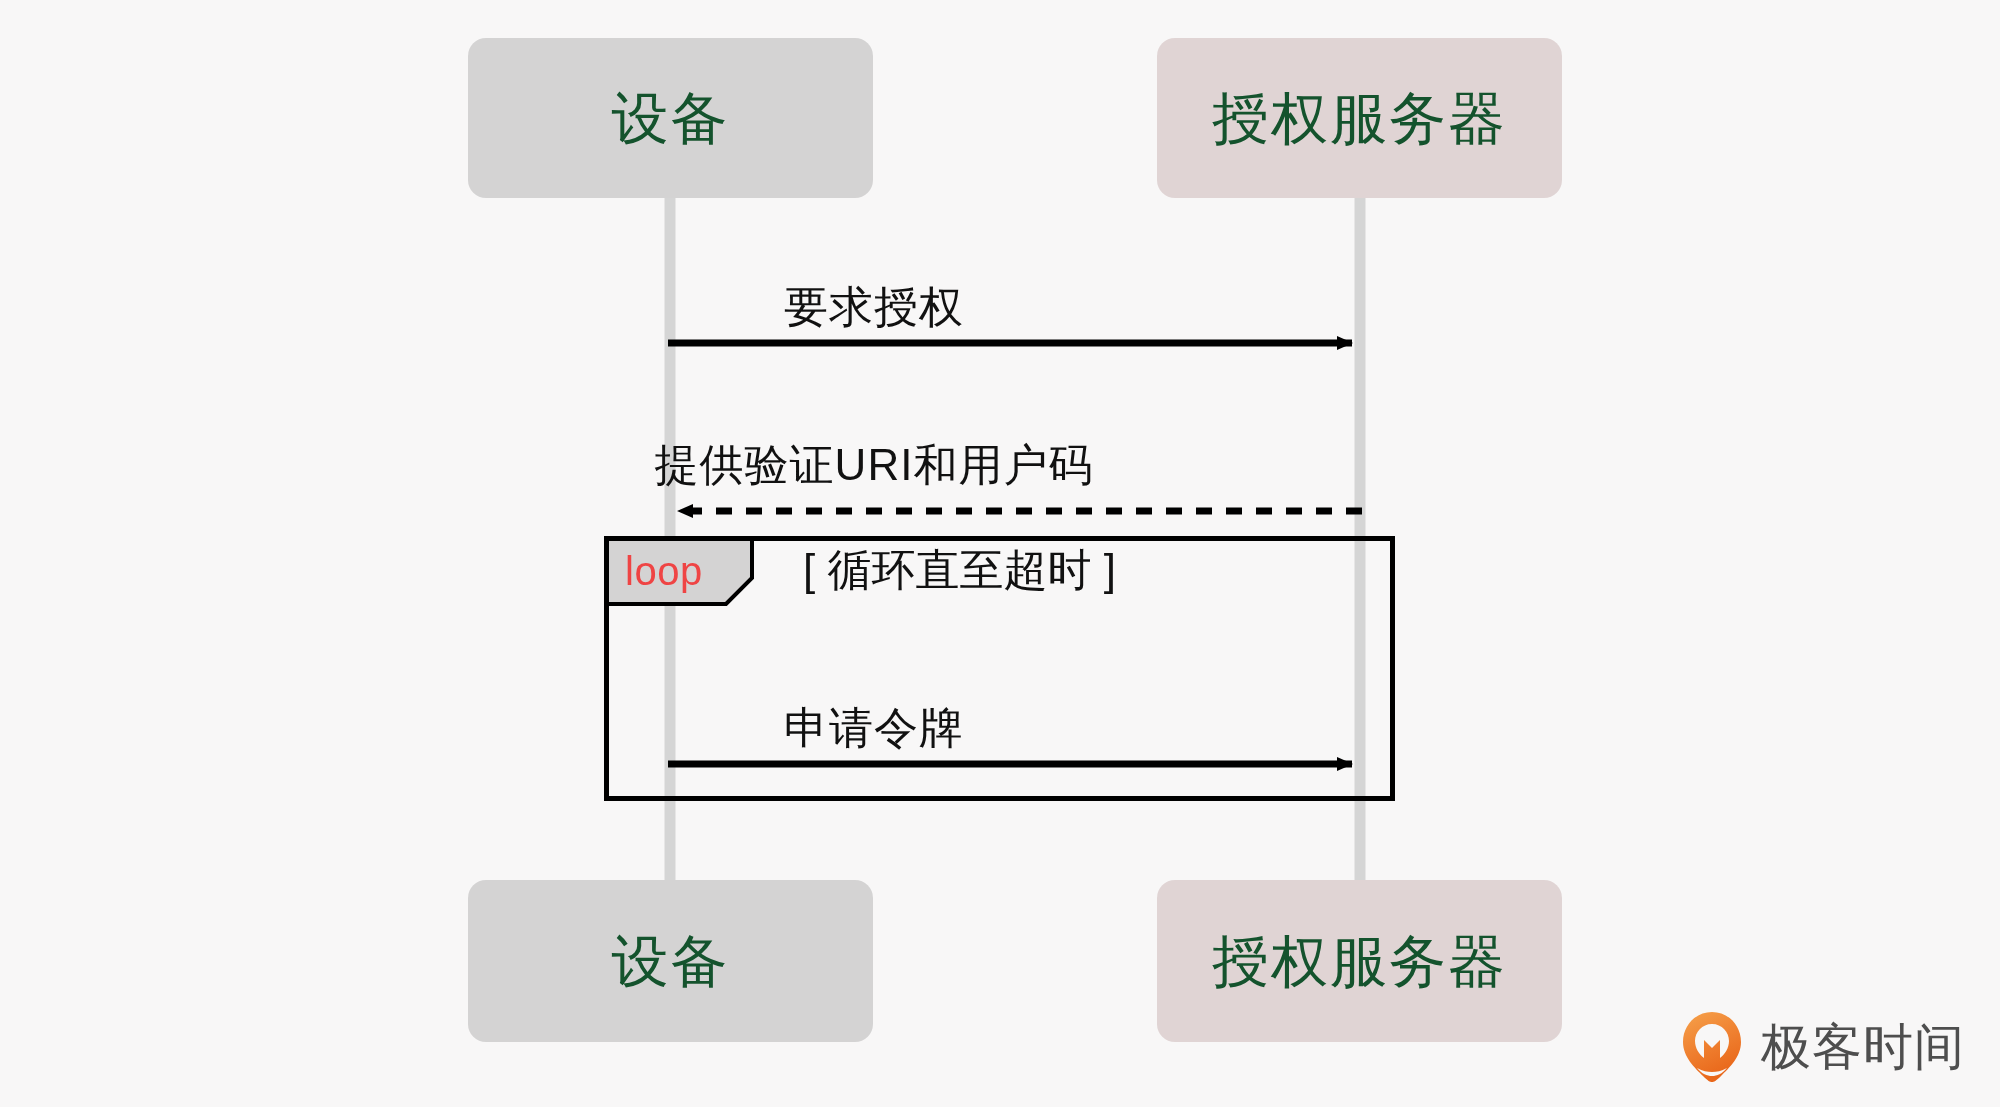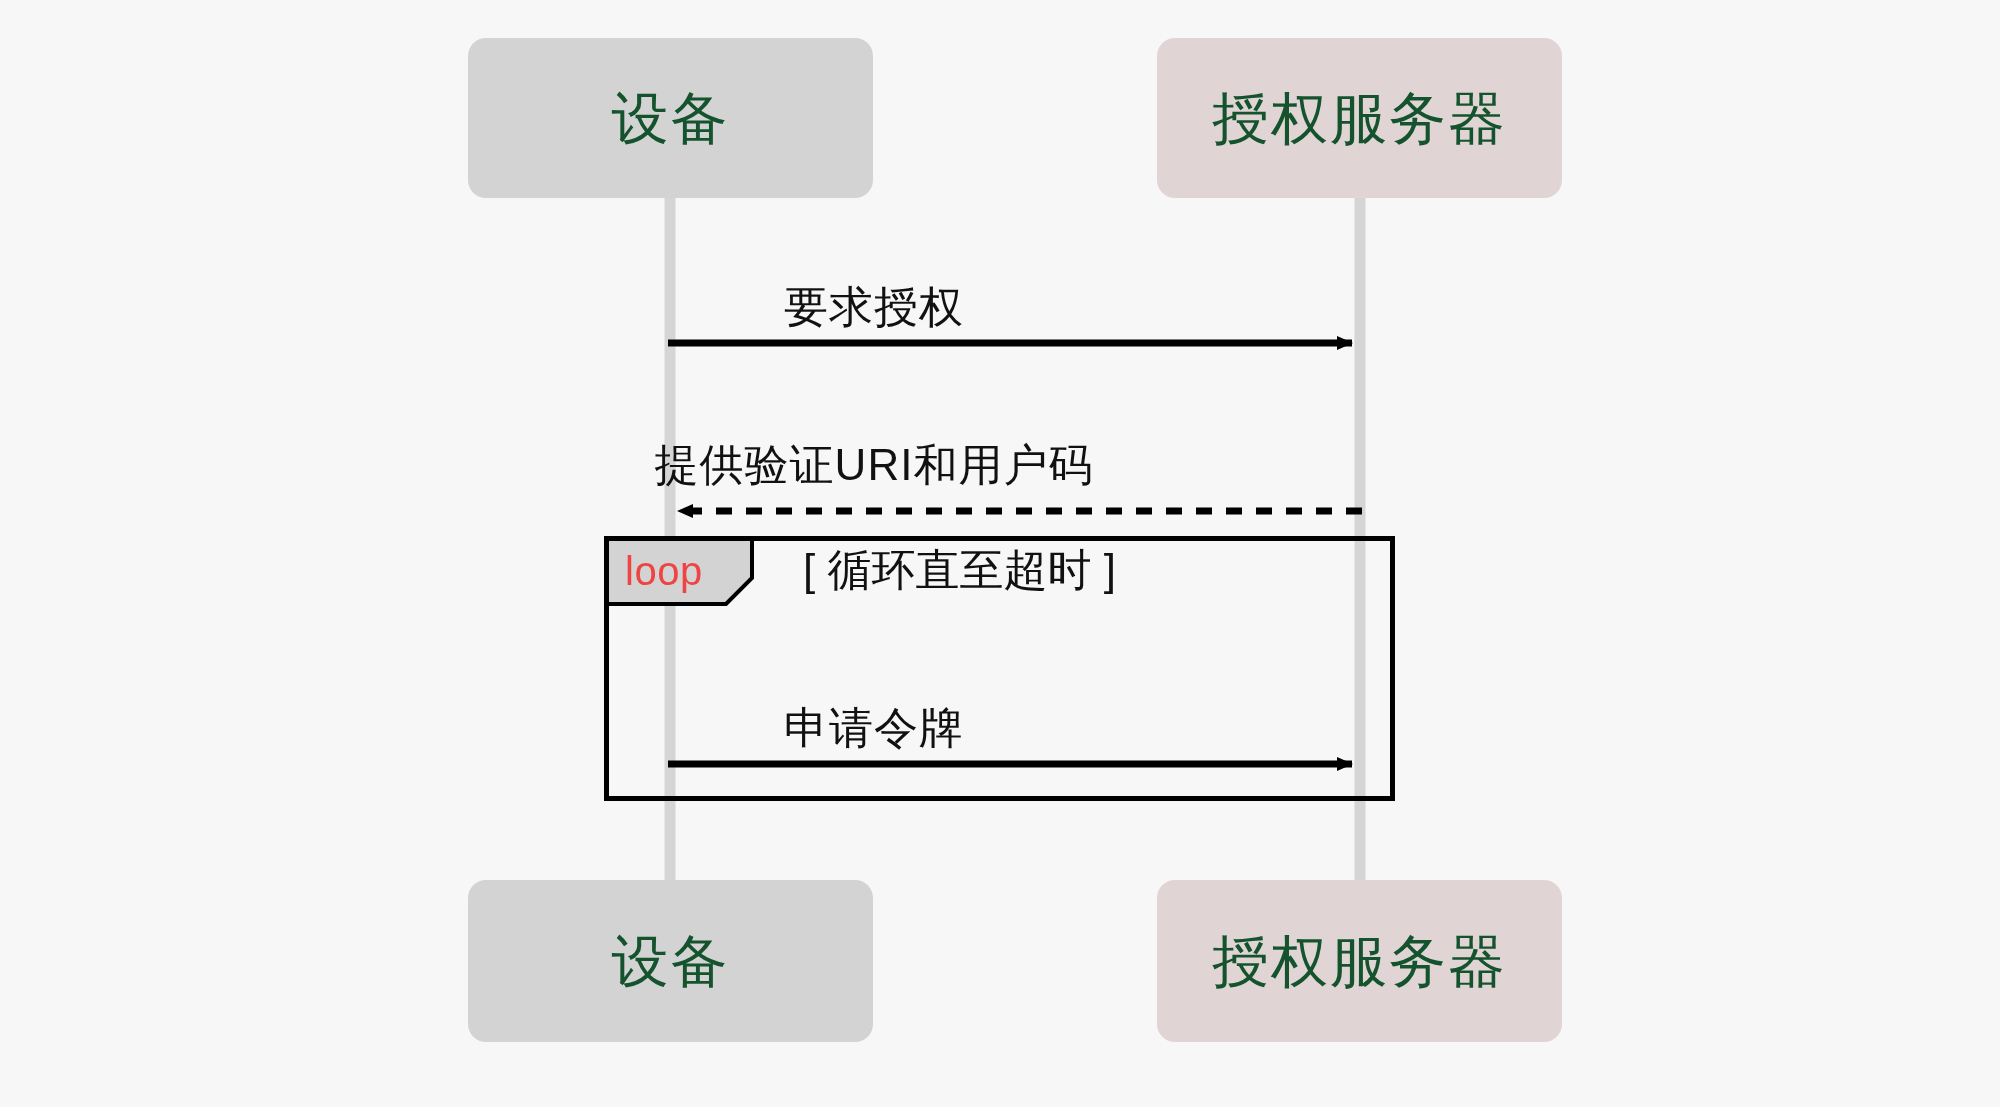--- a/index.html
+++ b/index.html
@@ -163,14 +163,25 @@
   </div>
 
   <div class="participant-box" id="participant-auth-bottom">
     <span class="participant-label">授权服务器</span>
   </div>
 
   <div class="msg-label" id="msg-label-0">要求授权</div>
   <div class="msg-label" id="msg-label-1">提供验证URI和用户码</div>
   <div class="msg-label" id="msg-label-2">申请令牌</div>
 
+  <div id="watermark-logo">
+    <svg width="70" height="74" viewBox="0 0 70 74" xmlns="http://www.w3.org/2000/svg">
+      <path d="M35,2 C51,2 64,15 64,32 C64,47 52,58 44,66 C39,71 37,72 35,72
+               C33,72 31,71 26,66 C18,58 6,47 6,32 C6,15 19,2 35,2 Z" fill="url(#logo-grad)"></path>
+      <path d="M35,14 C45,14 52,22 52,31 C52,38 48,44 43,48 L43,30
+               L35,38 L27,30 L27,48 C22,44 18,38 18,31 C18,22 25,14 35,14 Z" fill="#f8f7f7"></path>
+      <path d="M20,58 C25,64 30,66 35,66 C40,66 45,64 50,58
+               C44,61 40,62 35,62 C30,62 26,61 20,58 Z" fill="#f8f7f7"></path>
+    </svg>
+    <span id="watermark-logo-text">极客时间</span>
+  </div>
 
 </div>
 
 </body></html>

